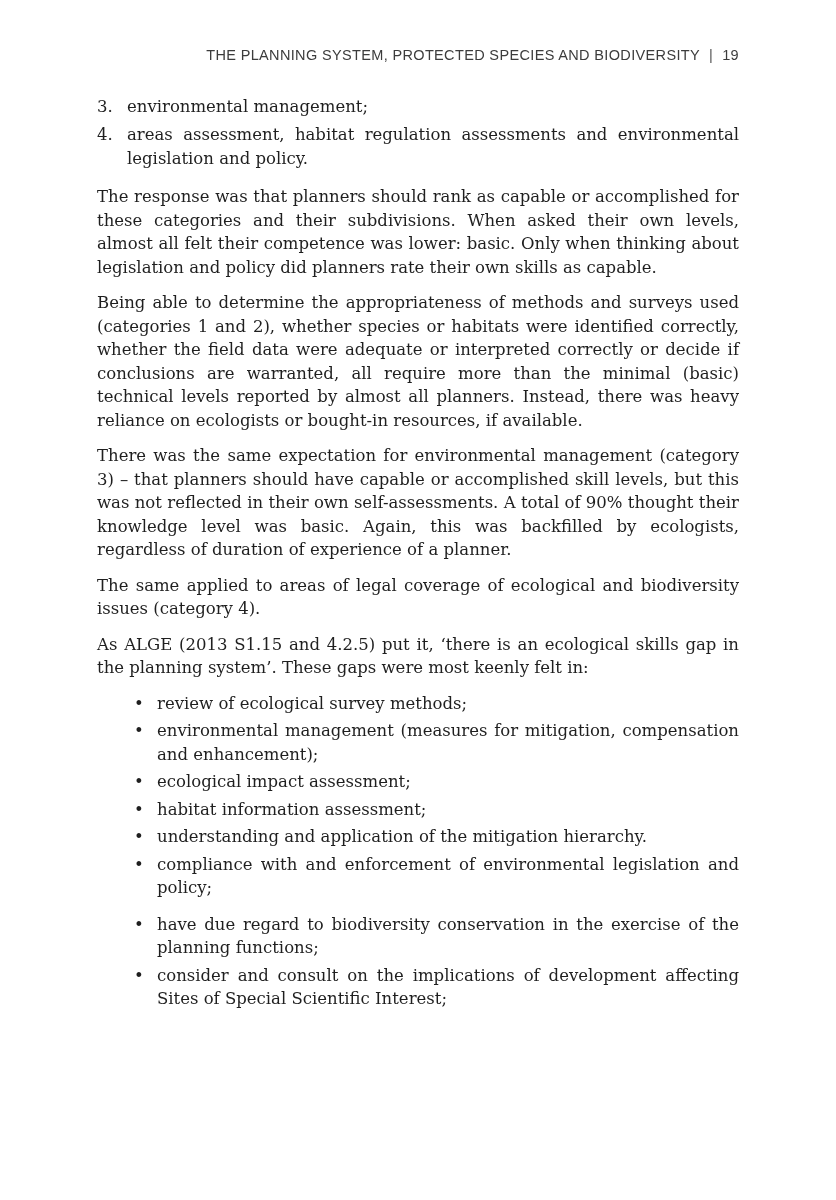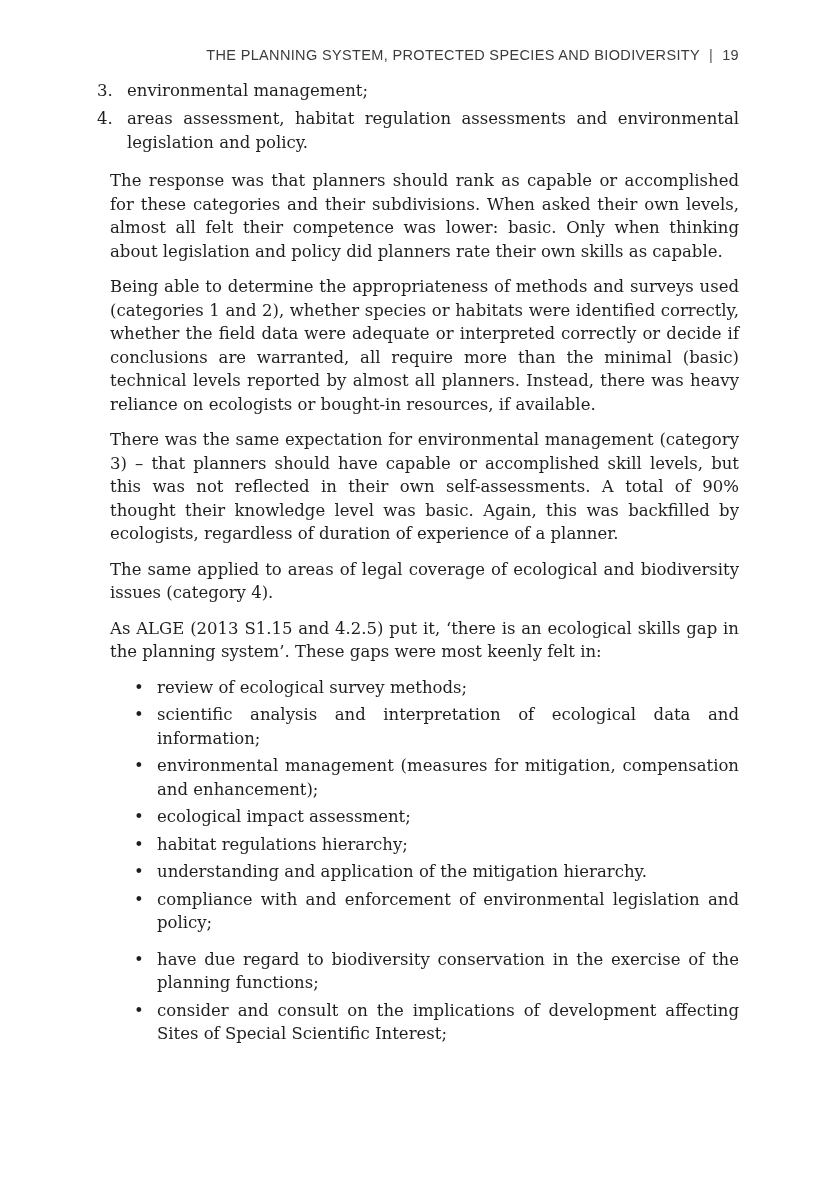--- a/index.html
+++ b/index.html
@@ -17,29 +17,29 @@
     overflow: hidden;
   }
   .running-header {
     display: flex;
     justify-content: flex-end;
     align-items: baseline;
     font-family: "Liberation Sans", sans-serif;
     font-size: 14.5px;
     letter-spacing: 0.35px;
     color: #3c3c3c;
-    margin-bottom: 11px;
+    margin-bottom: 27px;
     white-space: nowrap;
   }
   .running-header .sep { margin: 0 9px; color: #555555; }
   .numlist { list-style: none; margin: 0 0 15px 0; padding: 0; }
   .num-item { display: flex; margin-bottom: 5px; }
   .num-item .num { flex: 0 0 30px; }
   .num-item .itm { flex: 1; text-align: justify; }
-  p.body-para { margin: 0 0 12px 13px; text-align: justify; }
+  p.body-para { margin: 0 0 12px 0; text-align: justify; }
   .bullets { list-style: none; margin: 0 0 13px 0; padding: 0; }
   .bullets li {
     position: relative;
     padding-left: 60px;
     margin-bottom: 4px;
     text-align: justify;
   }
   .bullets li::before {
     content: "\2022";
     position: absolute;
@@ -74,24 +74,23 @@
   <p class="body-para">Being able to determine the appropriateness of methods and surveys used (categories 1 and 2), whether species or habitats were identified correctly, whether the field data were adequate or interpreted correctly or decide if conclusions are warranted, all require more than the minimal (basic) technical levels reported by almost all planners. Instead, there was heavy reliance on ecologists or bought-in resources, if available.</p>
 
   <p class="body-para">There was the same expectation for environmental management (category 3) – that planners should have capable or accomplished skill levels, but this was not reflected in their own self-assessments. A total of 90% thought their knowledge level was basic. Again, this was backfilled by ecologists, regardless of duration of experience of a planner.</p>
 
   <p class="body-para">The same applied to areas of legal coverage of ecological and biodiversity issues (category 4).</p>
 
   <p class="body-para">As ALGE (2013 S1.15 and 4.2.5) put it, ‘there is an ecological skills gap in the planning system’. These gaps were most keenly felt in:</p>
 
   <ul class="bullets">
     <li>review of ecological survey methods;</li>
-    <li>scientific analysis and interpretation of ecological data and information;</li>
     <li>environmental management (measures for mitigation, compensation and enhancement);</li>
     <li>ecological impact assessment;</li>
-    <li>habitat regulations hierarchy;</li>
+    <li>habitat information assessment;</li>
     <li>understanding and application of the mitigation hierarchy.</li>
     <li>compliance with and enforcement of environmental legislation and policy;</li>
   </ul>
 
 
   <ul class="bullets">
     <li>have due regard to biodiversity conservation in the exercise of the planning functions;</li>
     <li>consider and consult on the implications of development affecting Sites of Special Scientific Interest;</li>
 
   </ul>

